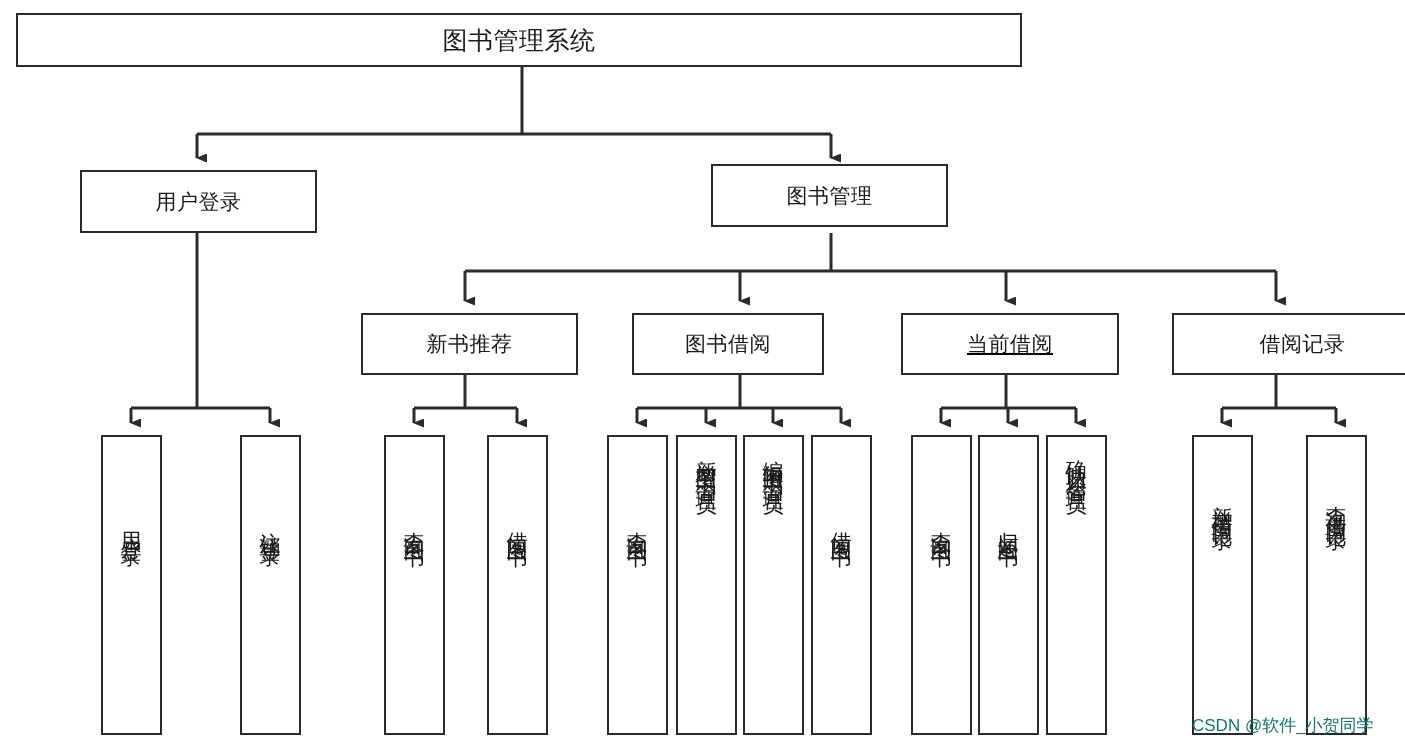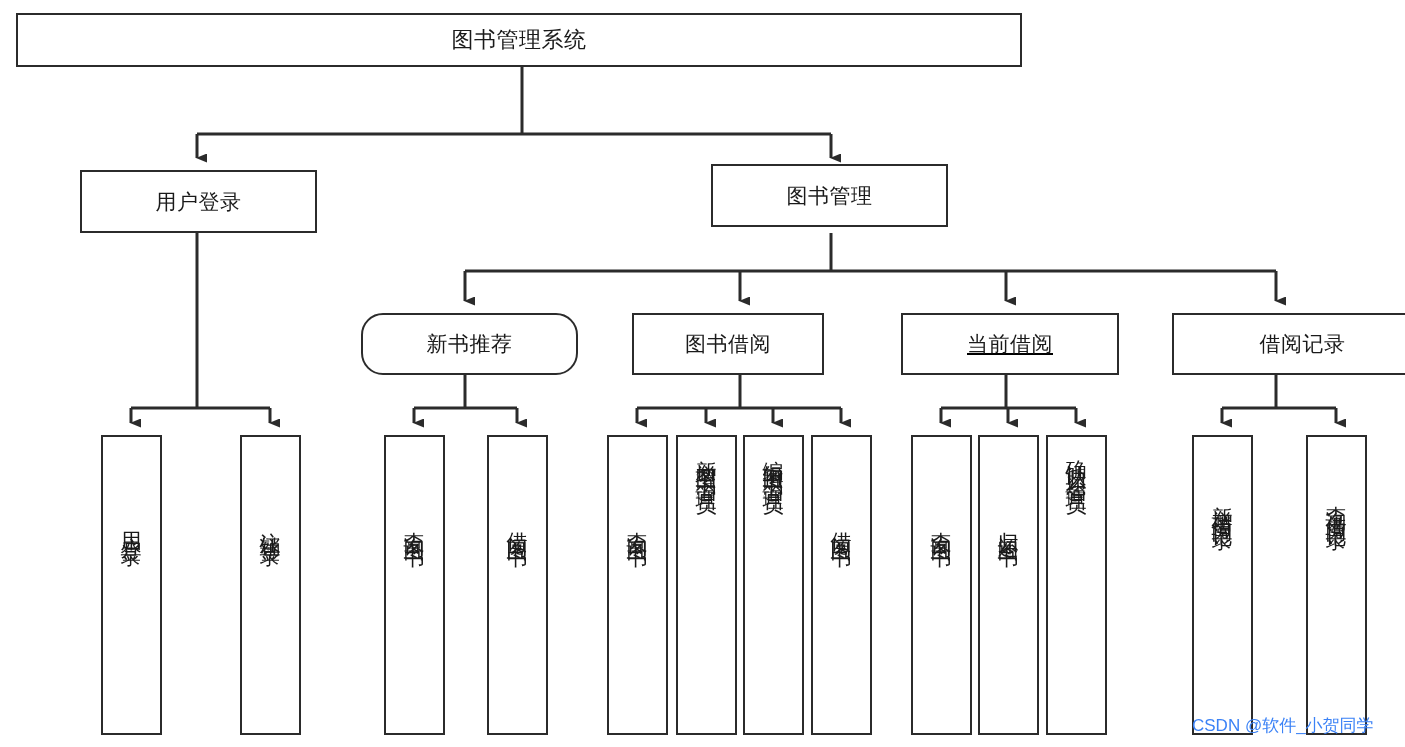--- a/index.html
+++ b/index.html
@@ -35,21 +35,21 @@
     justify-content: center;
   }
   .node-box.horiz .node-label {
     font-size: 21px;
     color: #1a1a1a;
     line-height: 1.2;
     letter-spacing: 0.5px;
     white-space: nowrap;
   }
   .node-box.root .node-label {
-    font-size: 22px;
+    font-size: 25px;
   }
   .node-box.vert {
     align-items: flex-start;
     justify-content: center;
     padding-top: 6px;
   }
   .node-box.vert .node-label {
     writing-mode: vertical-rl;
     text-orientation: upright;
     font-size: 21px;
@@ -65,21 +65,21 @@
     margin-top: 46px;
   }
   .node-box.vert.tall .node-label {
     margin-top: 0px;
   }
   #watermark {
     position: absolute;
     left: 1192px;
     top: 714px;
     font-size: 17px;
-    color: #3b82f6;
+    color: #0f766e;
     white-space: nowrap;
     pointer-events: none;
   }
 </style>
 </head>
 <body>
 
 <div id="diagram-root">
 
   <svg id="diagram-svg" viewBox="0 0 1405 747" xmlns="http://www.w3.org/2000/svg">
@@ -149,21 +149,21 @@
   </div>
 
   <div class="node-box horiz" style="left:80px; top:170px; width:237px; height:63px;">
     <span class="node-label">用户登录</span>
   </div>
 
   <div class="node-box horiz" style="left:711px; top:164px; width:237px; height:63px;">
     <span class="node-label">图书管理</span>
   </div>
 
-  <div class="node-box horiz" style="left:361px; top:313px; width:217px; height:62px;border-radius:22px;">
+  <div class="node-box horiz" style="left:361px; top:313px; width:217px; height:62px;">
     <span class="node-label">新书推荐</span>
   </div>
 
   <div class="node-box horiz" style="left:632px; top:313px; width:192px; height:62px;">
     <span class="node-label">图书借阅</span>
   </div>
 
   <div class="node-box horiz" style="left:901px; top:313px; width:218px; height:62px;text-decoration:underline;">
     <span class="node-label">当前借阅</span>
   </div>

